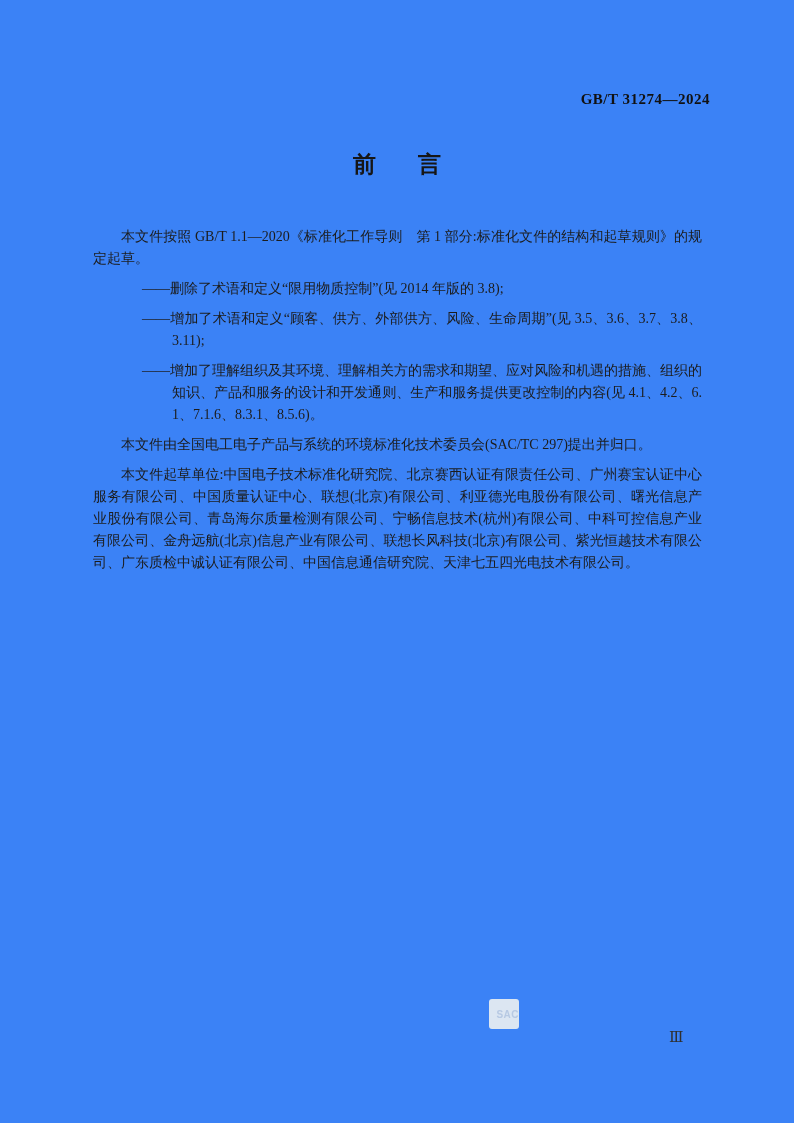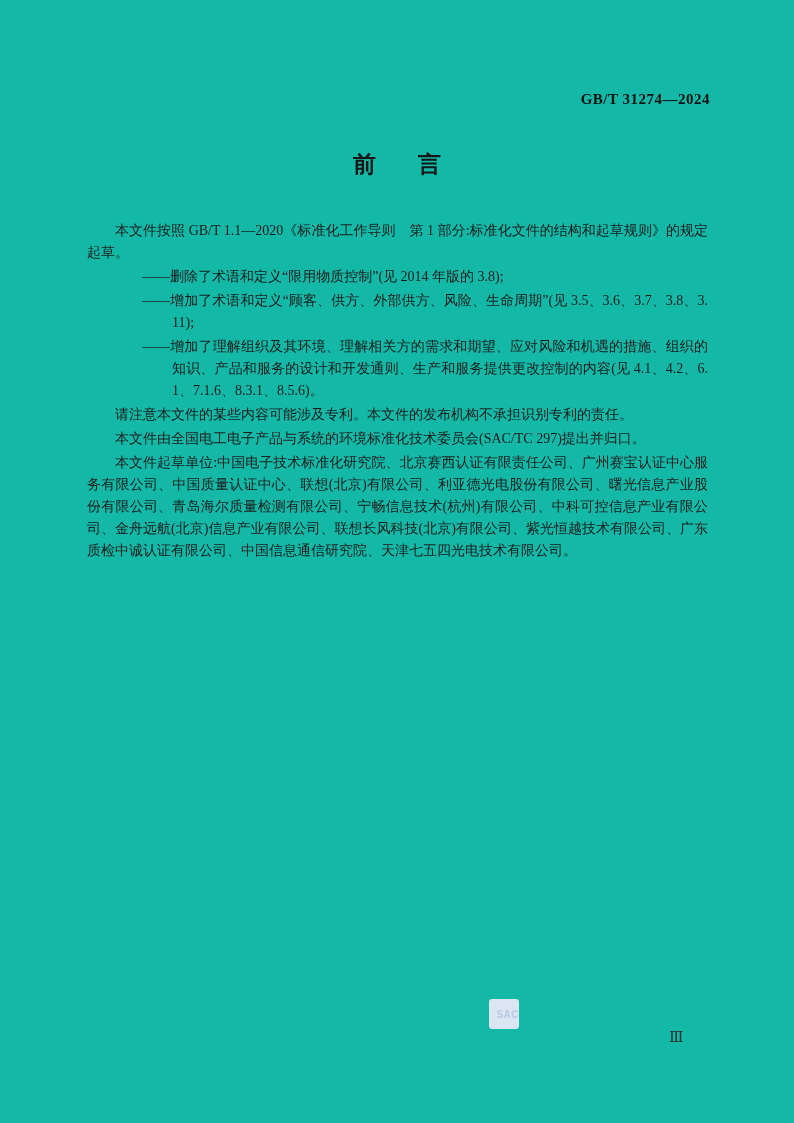--- a/index.html
+++ b/index.html
@@ -1,21 +1,21 @@
 <!DOCTYPE html>
 <html><head>
 <meta charset="utf-8">
 <style>
   html, body { margin: 0; padding: 0; background: #e8e8e8; }
   .page {
     position: relative;
     width: 794px;
     height: 1123px;
     margin: 0 auto;
-    background: #14b8a6;
+    background: #3b82f6;
     font-family: "Liberation Serif", "DejaVu Serif", serif;
     color: #1c1c1c;
     overflow: hidden;
   }
   .header-code {
     position: absolute;
     top: 91px;
     right: 84px;
     font-size: 15px;
     font-weight: bold;
@@ -40,21 +40,21 @@
     position: absolute;
     top: 218px;
     left: 85px;
     width: 625px;
     font-size: 14px;
     line-height: 22px;
     text-align: justify;
     word-break: break-all;
   }
   .body-text p {
-    margin: 2px;
+    margin: 8px;
     text-indent: 2em;
   }
   .body-text p.bullet {
     margin-left: 63px;
     text-indent: -30px;
     padding-left: 24px;
   }
   .watermark {
     position: absolute;
     left: 489px;
@@ -90,21 +90,20 @@
   <h1 class="doc-title">
     <span>前</span>
     <span>言</span>
   </h1>
 
   <div class="body-text">
     <p>本文件按照 GB/T 1.1—2020《标准化工作导则　第 1 部分:标准化文件的结构和起草规则》的规定起草。</p>
     <p class="bullet">——删除了术语和定义“限用物质控制”(见 2014 年版的 3.8);</p>
     <p class="bullet">——增加了术语和定义“顾客、供方、外部供方、风险、生命周期”(见 3.5、3.6、3.7、3.8、3.11);</p>
     <p class="bullet">——增加了理解组织及其环境、理解相关方的需求和期望、应对风险和机遇的措施、组织的知识、产品和服务的设计和开发通则、生产和服务提供更改控制的内容(见 4.1、4.2、6.1、7.1.6、8.3.1、8.5.6)。</p>
-    <p>请注意本文件的某些内容可能涉及专利。本文件的发布机构不承担识别专利的责任。</p>
     <p>本文件由全国电工电子产品与系统的环境标准化技术委员会(SAC/TC 297)提出并归口。</p>
     <p>本文件起草单位:中国电子技术标准化研究院、北京赛西认证有限责任公司、广州赛宝认证中心服务有限公司、中国质量认证中心、联想(北京)有限公司、利亚德光电股份有限公司、曙光信息产业股份有限公司、青岛海尔质量检测有限公司、宁畅信息技术(杭州)有限公司、中科可控信息产业有限公司、金舟远航(北京)信息产业有限公司、联想长风科技(北京)有限公司、紫光恒越技术有限公司、广东质检中诚认证有限公司、中国信息通信研究院、天津七五四光电技术有限公司。</p>
   </div>
 
   <div class="watermark">
     <span>SAC</span>
   </div>
 
   <div class="page-number">Ⅲ</div>
 

